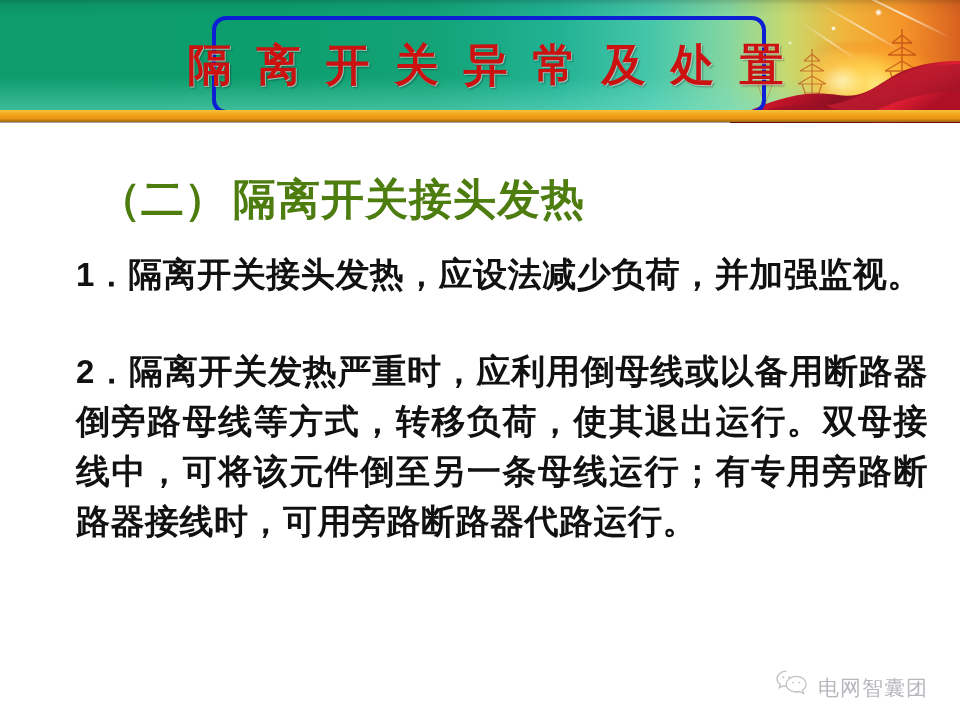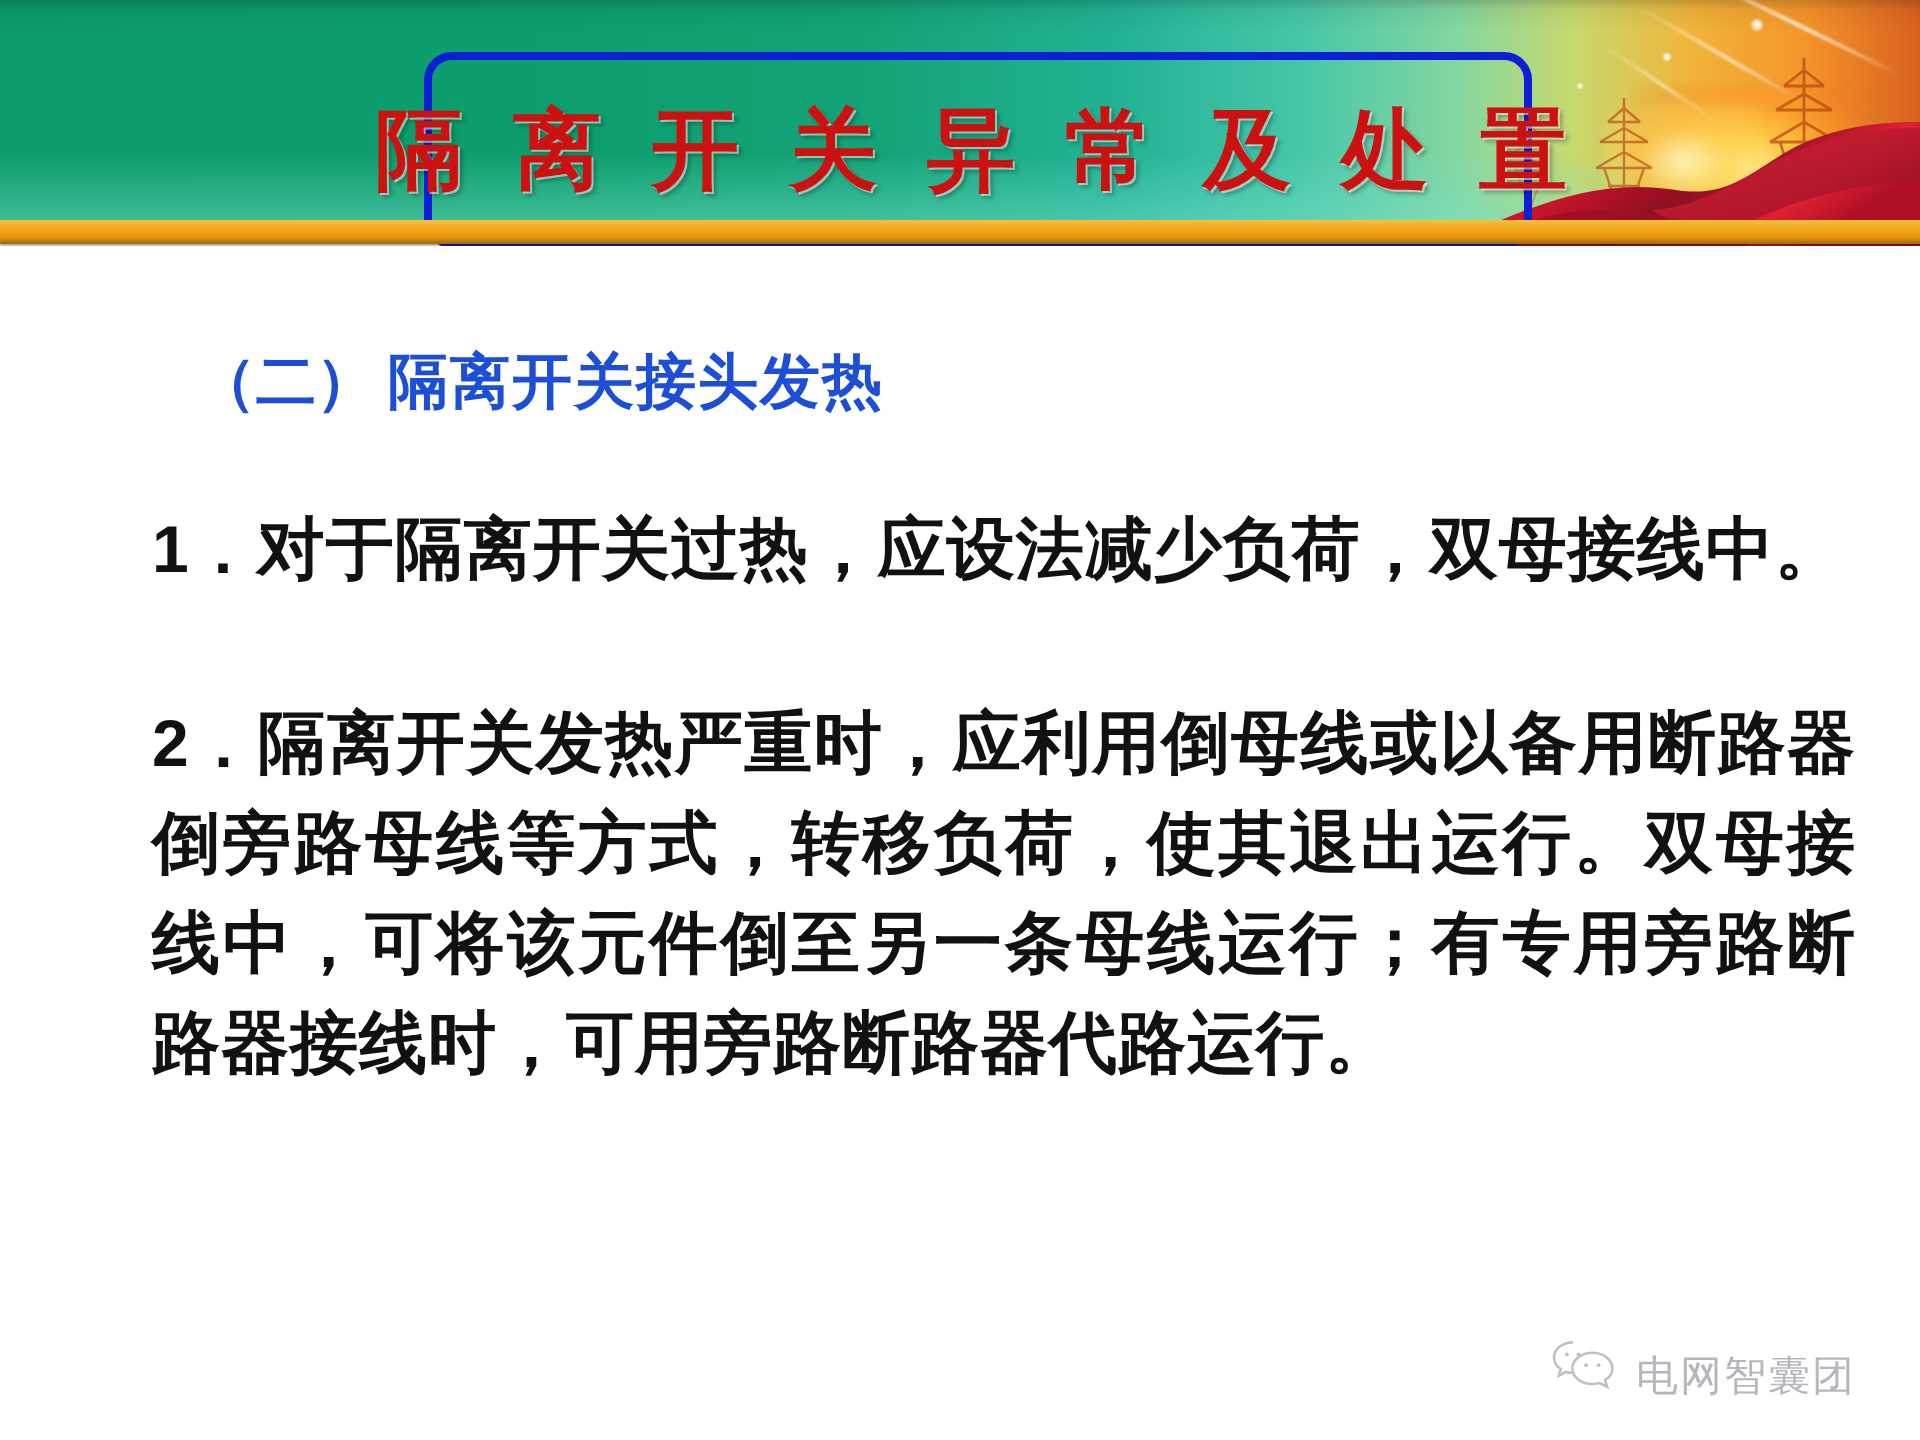--- a/index.html
+++ b/index.html
@@ -136,21 +136,21 @@
       #f4a51c 38%,
       #e8940f 72%,
       #9a6a10 100%);
     box-shadow: 0 1px 1px rgba(0,0,0,0.35);
   }
 
   
   .title-box {
     position: absolute;
     left: 212px;
-    top: 26px;
+    top: 16px;
     width: 554px;
     height: 98px;
     border: 4px solid #0d1fd4;
     border-radius: 14px;
     box-sizing: border-box;
     display: flex;
     align-items: center;
     justify-content: center;
   }
   .title-text {
@@ -172,23 +172,23 @@
     top: 123px;
     width: 960px;
     height: 597px;
   }
 
   .subtitle {
     position: absolute;
     left: 98px;
     top: 48px;
     font-family: "Liberation Serif", "DejaVu Serif", serif;
-    font-size: 30px;
+    font-size: 43px;
     font-weight: bold;
-    color: #1d4ed8;
+    color: #4d7c0f;
     letter-spacing: 1px;
     white-space: nowrap;
   }
   .subtitle .paren {
     letter-spacing: 0px;
     margin-right: 6px;
   }
 
   .para {
     position: absolute;
@@ -306,21 +306,21 @@
     <div class="banner-bar"></div>
   </div>
 
   <div class="content">
 
     <div class="subtitle">
       <span class="paren">（二）</span><span>隔离开关接头发热</span>
     </div>
 
     <div class="para p1">
-      <span class="num">1．</span><span>对于隔离开关过热，应设法减少负荷，双母接线中。</span>
+      <span class="num">1．</span><span>隔离开关接头发热，应设法减少负荷，并加强监视。</span>
     </div>
 
     <div class="para p2">
       <span class="num">2．</span><span>隔离开关发热严重时，应利用倒母线或以备用断路器倒旁路母线等方式，转移负荷，使其退出运行。双母接线中，可将该元件倒至另一条母线运行；有专用旁路断路器接线时，可用旁路断路器代路运行。</span>
     </div>
 
     <div class="watermark">
       <span class="wechat-icon-wrap">
         <svg class="wechat-icon" width="34" height="26" viewBox="0 0 34 26">
           <g fill="none" stroke="#9a9aa4" stroke-width="1.3">

